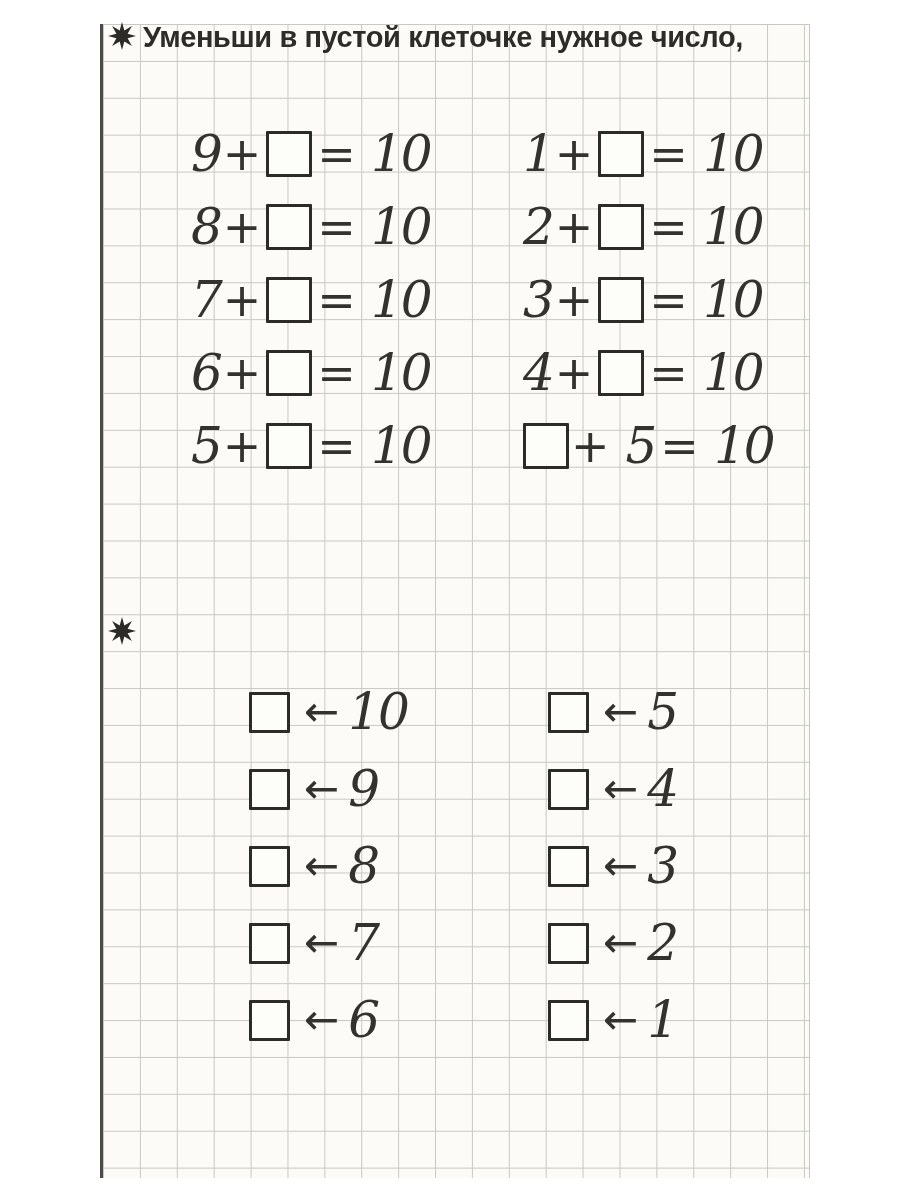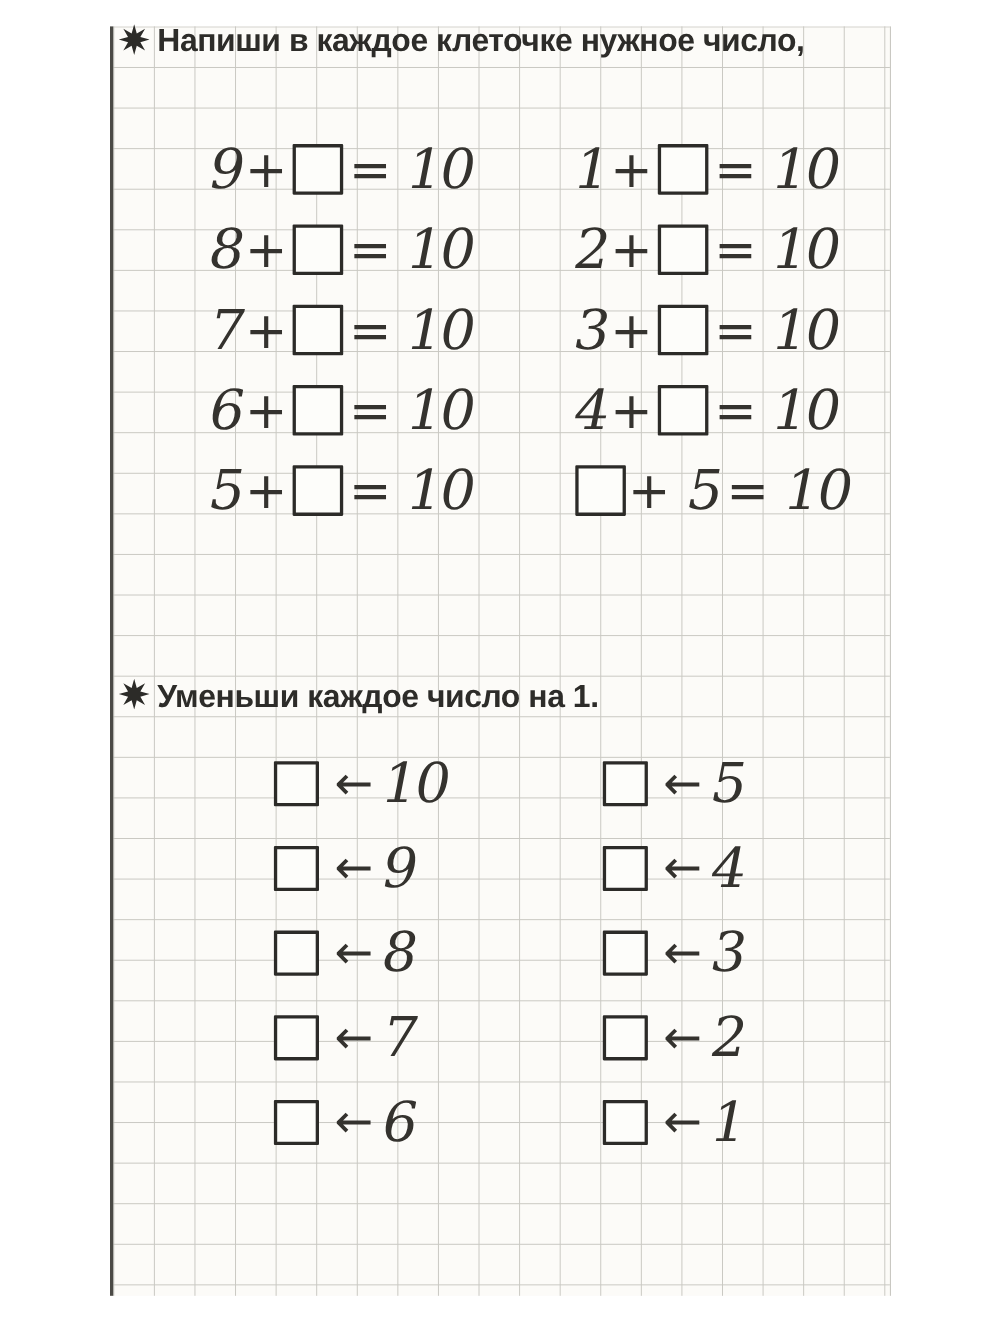--- a/index.html
+++ b/index.html
@@ -75,21 +75,21 @@
 <body>
 
 <div class="paper">
 
   <span class="star" id="star1">
     <svg viewBox="0 0 30 30">
         <polygon fill="#2c2b28" points="15,0 17.5,9 25.6,4.4 21,12.5 30,15 21,17.5 25.6,25.6 17.5,21 15,30 12.5,21 4.4,25.6 9,17.5 0,15 9,12.5 4.4,4.4 12.5,9"></polygon>
       </svg>
   </span>
   <div class="task-title" id="title1">
-    <div>Напиши в каждое клеточке нужное число,</div>
+    <div>Уменьши в пустой клеточке нужное число,</div>
   </div>
 
   <div class="col" id="eq-left">
     <div class="row eq-row">
       <span class="hw">9</span>
       <span class="op plus">+</span>
       <span class="box"></span>
       <span class="op eqs">=</span>
       <span class="hw result">10</span>
     </div>
@@ -159,21 +159,20 @@
       <span class="op eqs">=</span>
       <span class="hw result">10</span>
     </div>
   </div>
 
   <span class="star" id="star2">
     <svg viewBox="0 0 30 30">
         <polygon fill="#2c2b28" points="15,0 17.5,9 25.6,4.4 21,12.5 30,15 21,17.5 25.6,25.6 17.5,21 15,30 12.5,21 4.4,25.6 9,17.5 0,15 9,12.5 4.4,4.4 12.5,9"></polygon>
       </svg>
   </span>
-  <div class="task-title" id="title2">Уменьши каждое число на 1.</div>
 
   <div class="col" id="ar-left">
     <div class="row ar-row">
       <span class="box-sm"></span>
       <span class="arrow">←</span>
       <span class="hw ar-num">10</span>
     </div>
     <div class="row ar-row">
       <span class="box-sm"></span>
       <span class="arrow">←</span>

